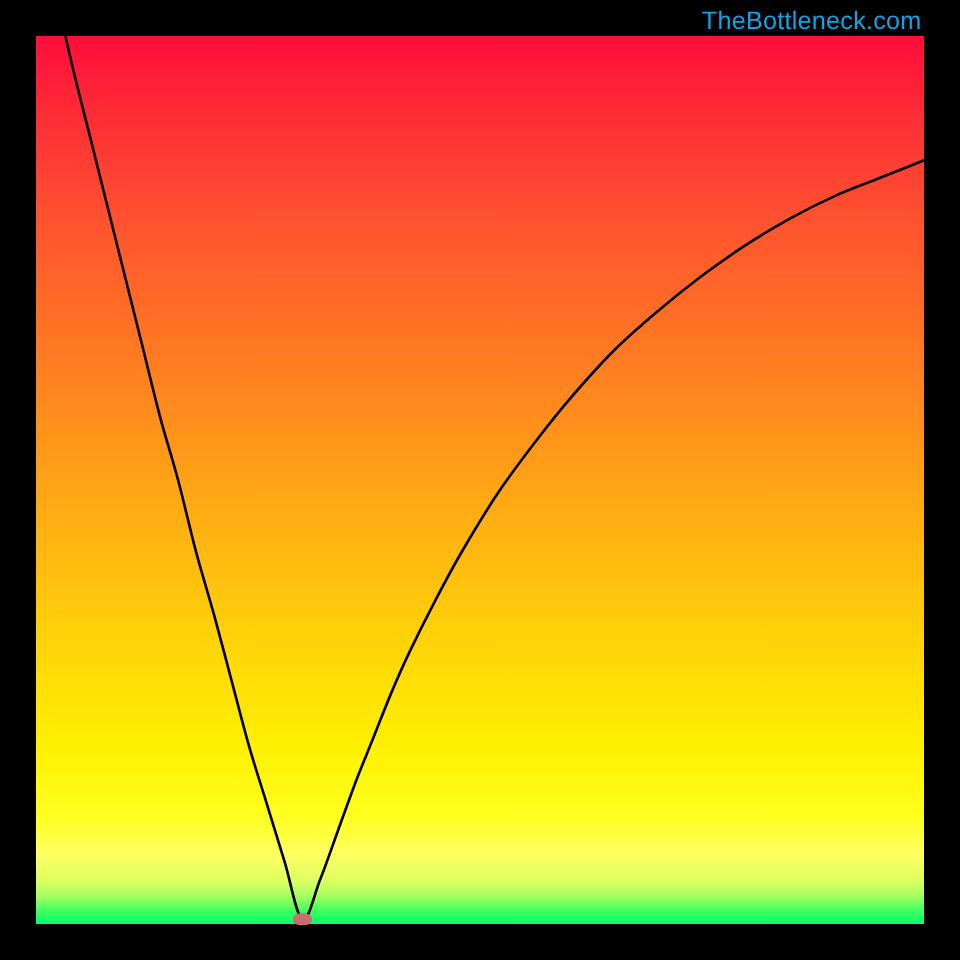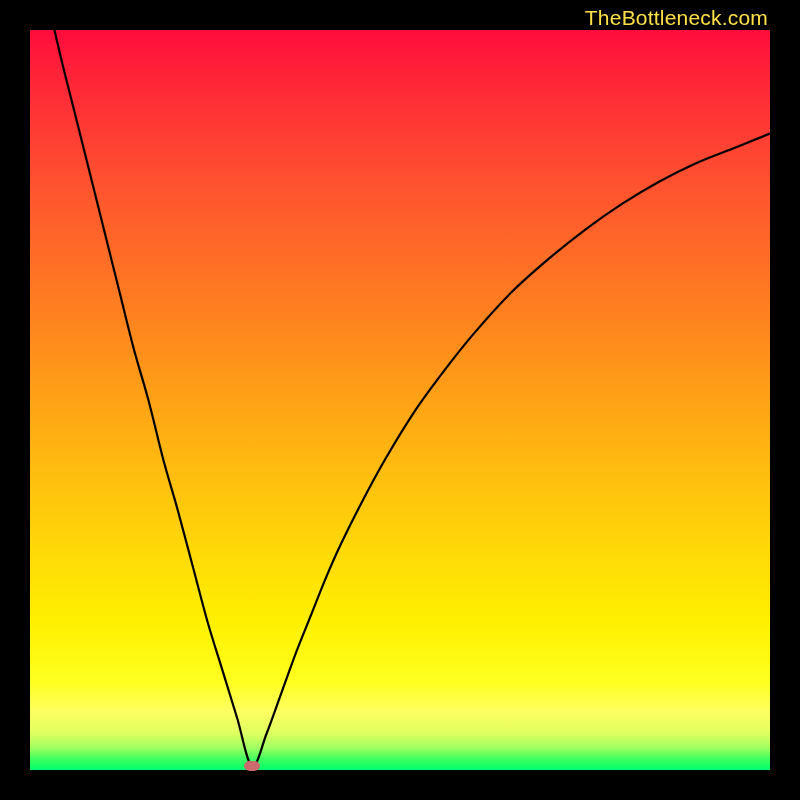--- a/index.html
+++ b/index.html
@@ -36,21 +36,21 @@
       #e0ff60 95%,
       #a0ff60 97%,
       #40ff60 98.5%,
       #00ff6a 100%
     );
   }
   .watermark {
     position: absolute;
     top: 6px;
     right: 32px;
-    color: #fde047;
+    color: #0ea5e9;
     font-family: Arial, Helvetica, sans-serif;
     font-size: 21px;
     letter-spacing: 0.2px;
   }
   svg.curve {
     position: absolute;
     left: 30px;
     top: 30px;
     width: 740px;
     height: 740px;

